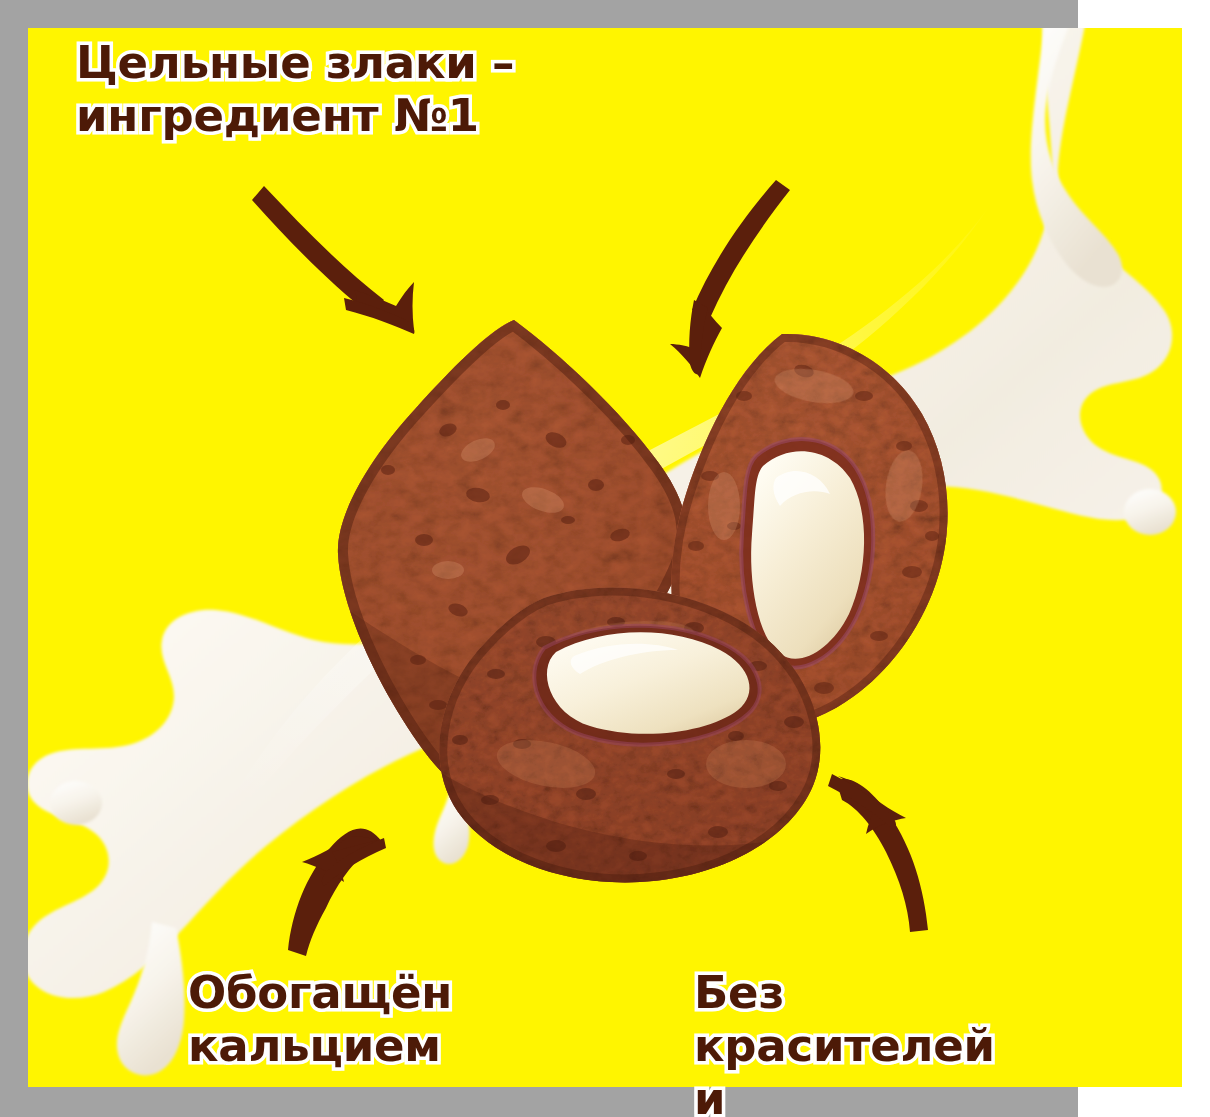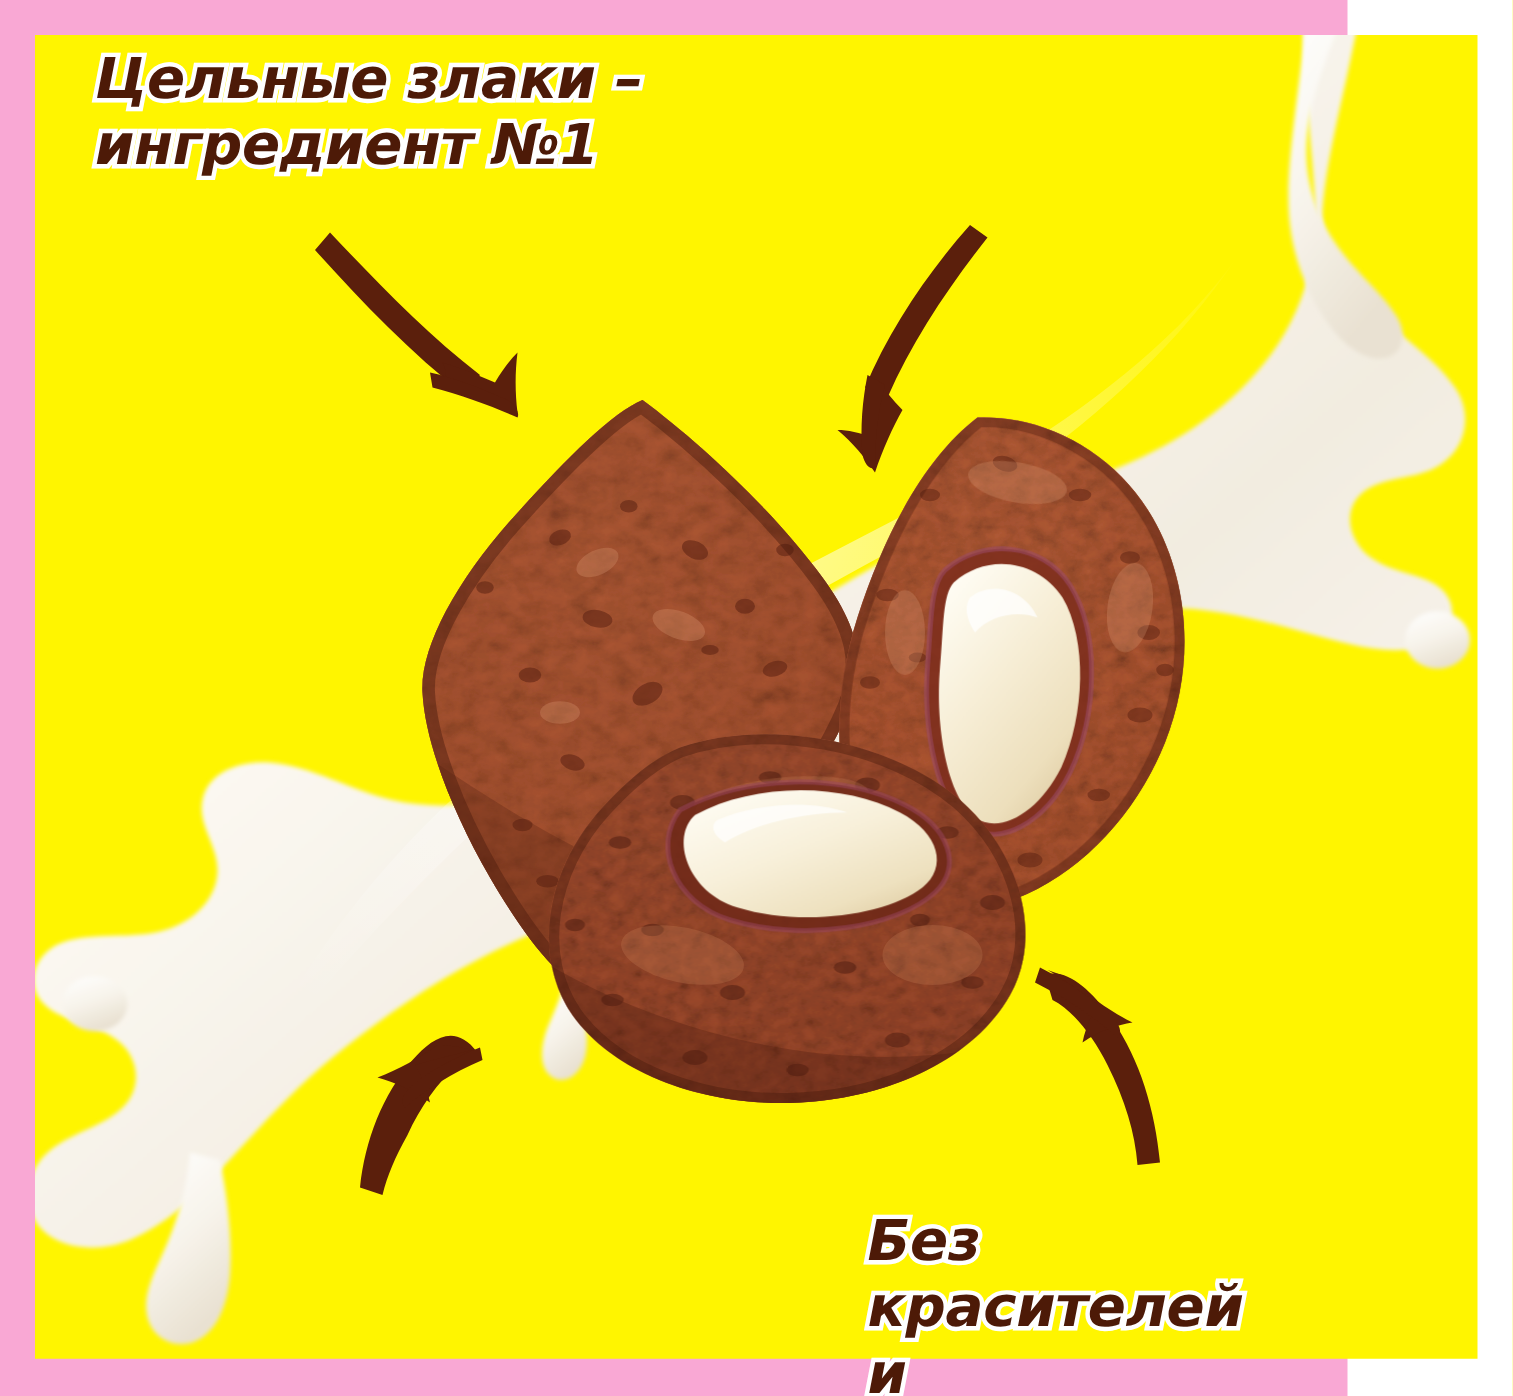--- a/index.html
+++ b/index.html
@@ -11,22 +11,21 @@
     width: 1210px;
     height: 1117px;
     overflow: hidden;
     font-family: "Liberation Sans", sans-serif;
   }
 
   #poster {
     position: relative;
     width: 1078px;
     height: 1117px;
-    background: #f9a8d4;
-    font-style: italic;
+    background: #a3a3a3;
   }
 
   
   #yellow-panel {
     position: absolute;
     left: 28px;
     top: 28px;
     width: 1154px;
     height: 1059px;
     background: #fff500;
@@ -500,17 +499,19 @@
         <path d="M 832 774 C 852 784, 874 798, 890 814 C 896 820, 898 826, 894 830
                  C 876 814, 852 798, 828 786 Z"></path>
       </g>
     </g>
   </svg>
 
   <div class="callout" id="callout-grains">Цельные злаки –
 ингредиент №1</div>
 
 
+  <div class="callout" id="callout-calcium">Обогащён
+кальцием</div>
 
   <div class="callout" id="callout-noadd">Без красителей
 и консервантов!</div>
 
 </div>
 
 </body></html>

